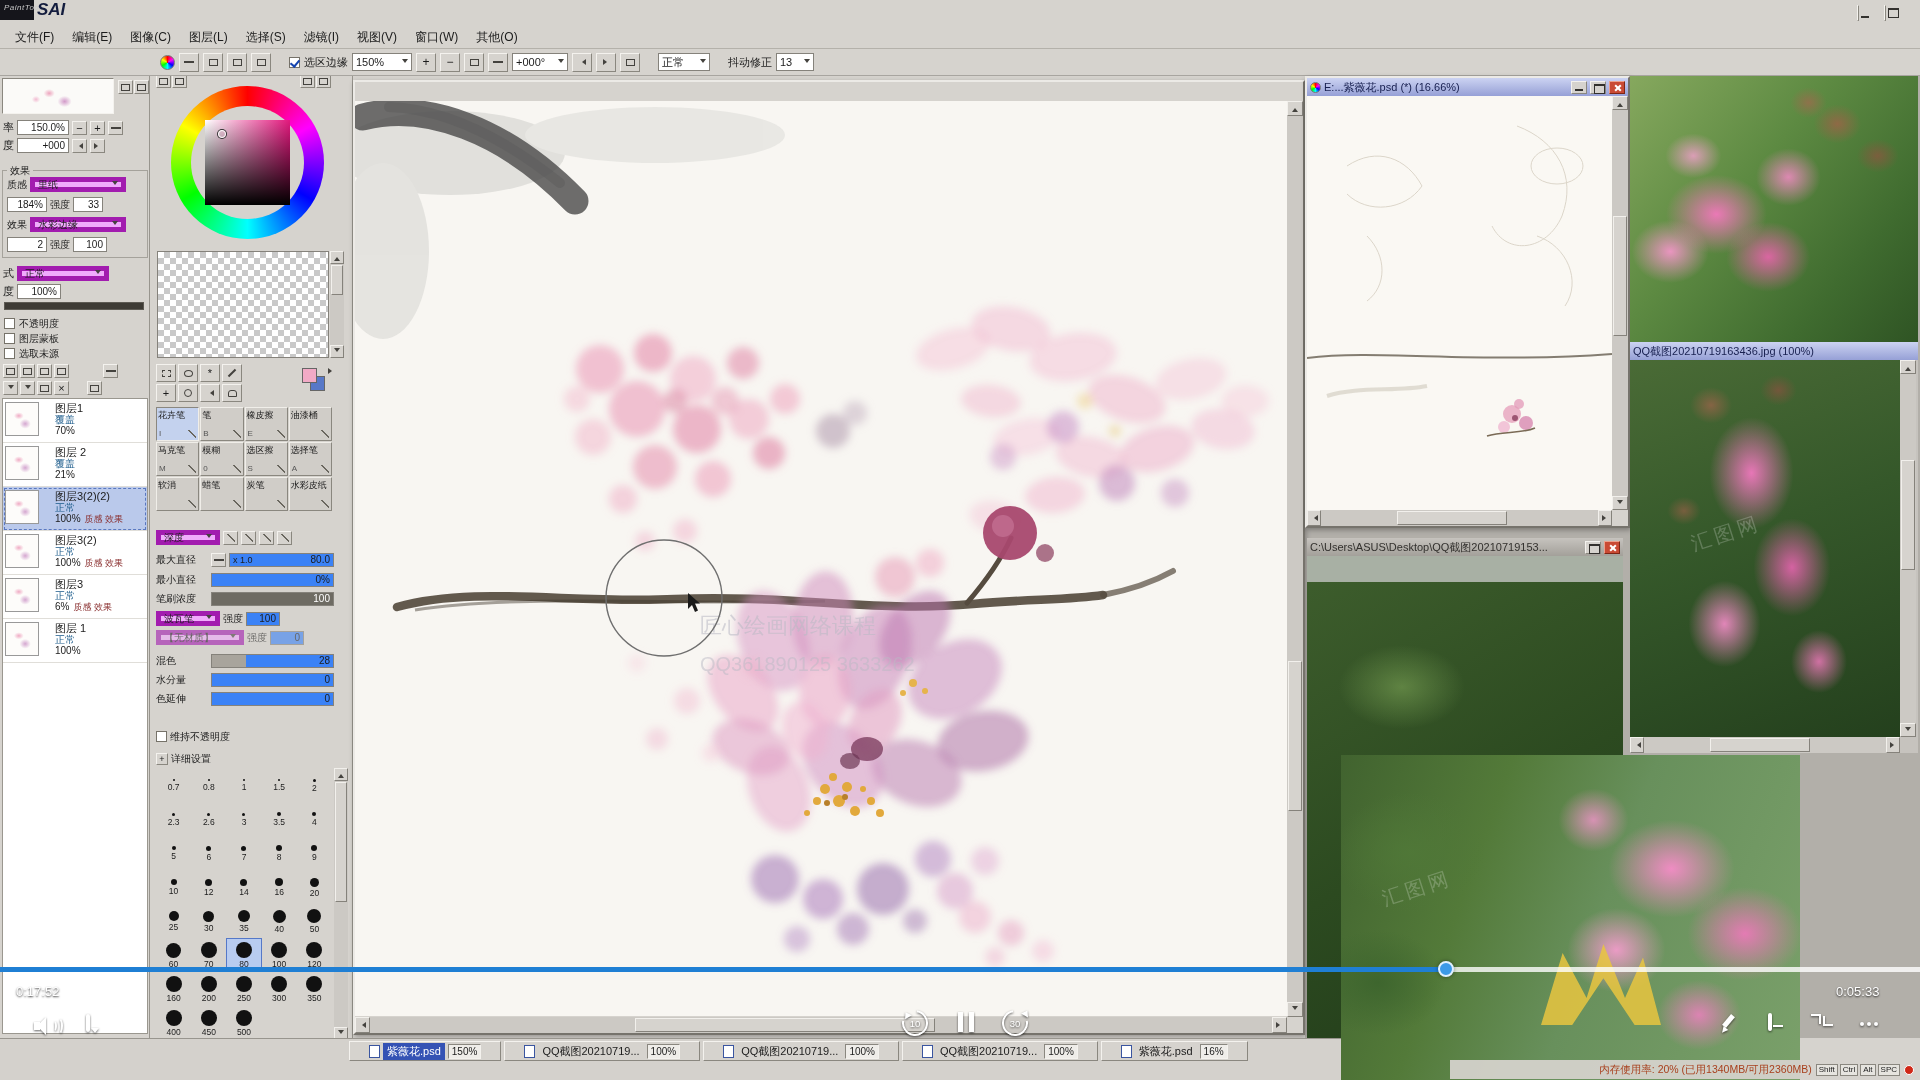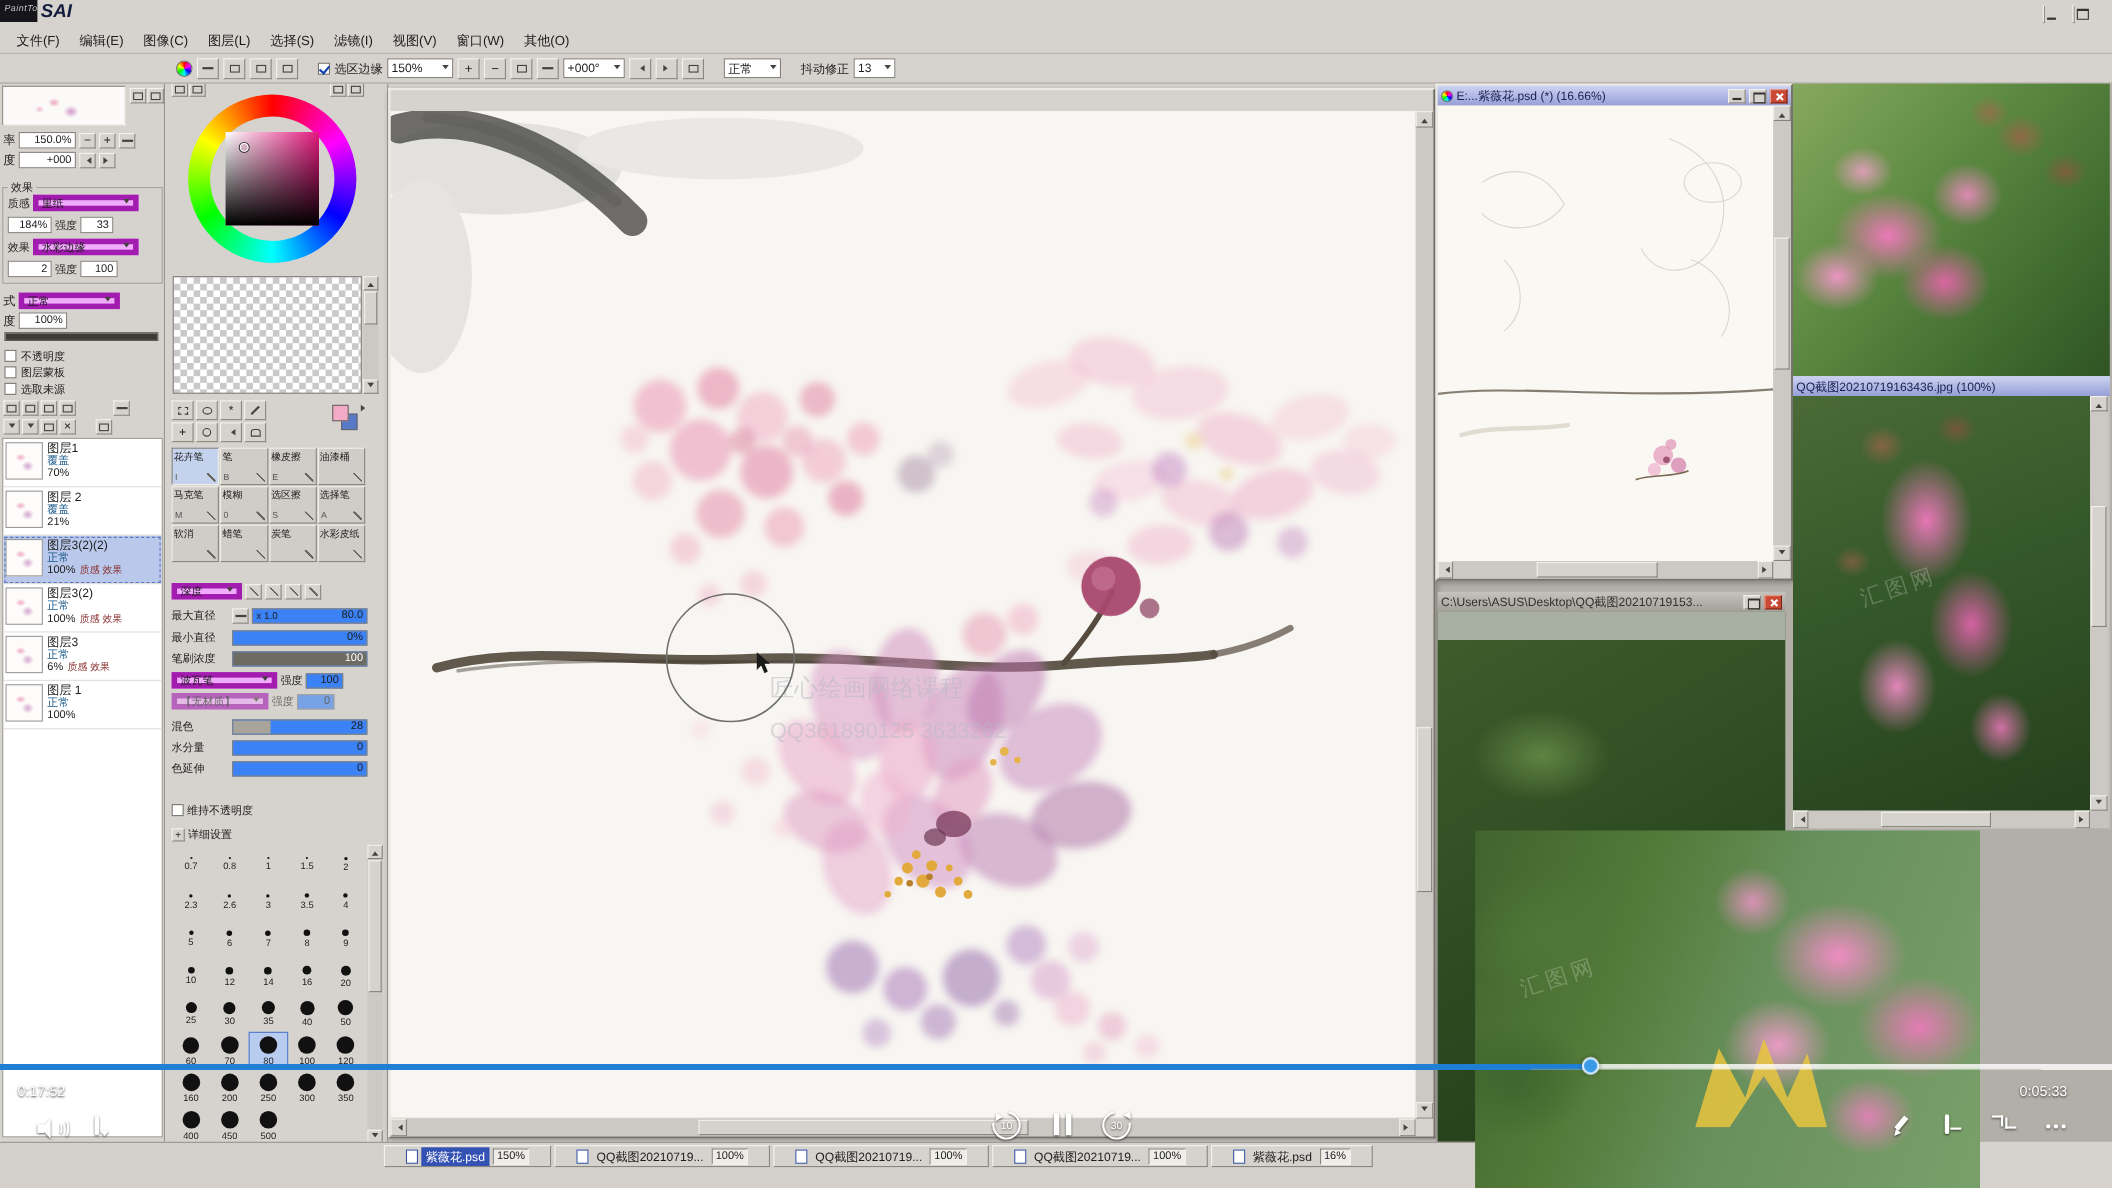--- a/index.html
+++ b/index.html
@@ -52,21 +52,21 @@
 .dd{height:15px;background:#f0abfc;border:5px solid #a21caf;font-size:10px;display:inline-flex;align-items:center;justify-content:space-between;padding:0 3px;gap:3px}
 .grp{position:absolute;border:1px solid #a5a29b}
 .grp-title{position:absolute;top:-7px;left:4px;background:#d6d3ce;padding:0 3px;font-size:10px}
 .grow{position:absolute;display:flex;align-items:center;gap:3px;font-size:10px}
 .mbtn{width:15px;height:14px}
 .opt-row{display:flex;align-items:center;gap:4px;height:15px;font-size:10px}
 .opslider{position:absolute;height:8px;background:#75726b;border:1px solid #5d5a53;overflow:hidden}
 .opslider .fill{height:100%;background:#3e3b35}
 
 #layerlist{left:2px;top:322px;width:146px;height:636px;background:#fff;border:1px solid #9a978f;overflow:hidden}
-.layer-item{height:44px;border-bottom:1px solid #e0ded9;display:flex;padding:3px 2px;gap:4px}
+.layer-item{height:44px;border-bottom:1px solid #e0ded9;display:flex;padding:3px 2px;gap:16px}
 .layer-item.selected{background:#bac9eb;outline:1px dashed #5a78c0;outline-offset:-2px}
 .lthumb{width:34px;height:34px;border:1px solid #999;flex:none;background-color:#fdfcfa;background-image:radial-gradient(7px 5px at 40% 40%,rgba(236,150,182,.8),rgba(0,0,0,0) 70%),radial-gradient(8px 7px at 60% 65%,rgba(195,130,190,.7),rgba(0,0,0,0) 70%)}
 .lname{font-size:11px;line-height:12px}
 .lmode{font-size:10px;line-height:11px;color:#1a5a8a}
 .lrow3{font-size:10px;line-height:11px}
 .ltags{font-size:9px;color:#8a3030;margin-left:4px}
 
 #col2{left:150px;top:76px;width:203px;height:962px;background:#d6d3ce;border-right:1px solid #98958e;z-index:2}
 #wheel{left:21px;top:10px;width:153px;height:153px;border-radius:50%;background:conic-gradient(#f00,#f0f,#00f,#0ff,#0f0,#ff0,#f00)}
 #wheel::after{content:"";position:absolute;inset:20px;border-radius:50%;background:#d6d3ce}
@@ -578,21 +578,21 @@
         </span>
     </div>
     <div class="srow" style="top:514px">
       <span class="slabel">笔刷浓度</span>
       <span class="sbox filled">
           <span class="fillbar" style="width: 100%;"></span>
           <span class="v">100</span>
         </span>
     </div>
     <div class="srow" style="top:534px">
-      <span class="dd" style="width:96px">
+      <span class="dd" style="width:64px">
           <span>波瓦笔</span>
           <span class="t t-down"></span>
         </span>
       <span style="font-size:10px">强度</span>
       <span class="sbox" style="flex:none;width:34px">
           <span class="v">100</span>
         </span>
     </div>
     <div class="srow" style="top:553px;opacity:.6">
       <span class="dd" style="width:88px">
@@ -1115,20 +1115,31 @@
           <span class="doc-zoom">100%</span>
         </div>
 
         <div class="doc-tab">
           <span class="doc-ico"></span>
           <span class="doc-name">紫薇花.psd</span>
           <span class="doc-zoom">16%</span>
         </div>
       </div>
   </div>
+  <div class="abs" id="statusrow">
+    <span id="memtext">内存使用率: 20% (已用1340MB/可用2360MB)</span>
+    <span style="display:flex;gap:2px">
+
+    <span class="keychip">Shift</span>
+        <span class="keychip">Ctrl</span>
+        <span class="keychip">Alt</span>
+        <span class="keychip">SPC</span>
+      </span>
+    <span class="recdot"></span>
+  </div>
 
   <div id="player">
     <div class="vo-track">
       <div class="vo-fill" style="width: 75.3%;"></div>
     </div>
     <div class="vo-handle" style="left: 75.3%;"></div>
     <span class="vo-time" style="left:16px;top:984px">0:17:52</span>
     <span class="vo-time" style="left:1836px;top:984px">0:05:33</span>
 
     <span class="vo-ic spk" style="left:34px;top:1016px"><span class="w1"></span><span class="w2"></span></span>

